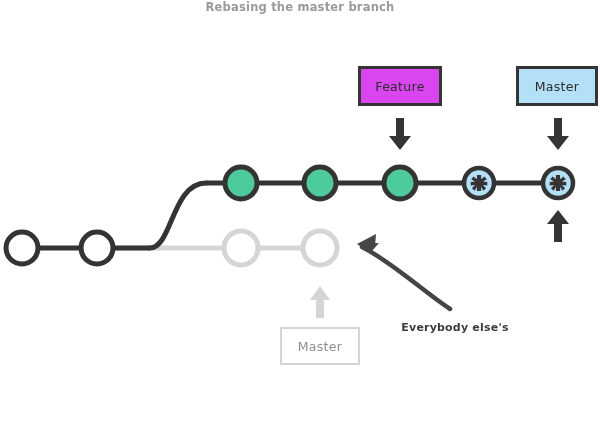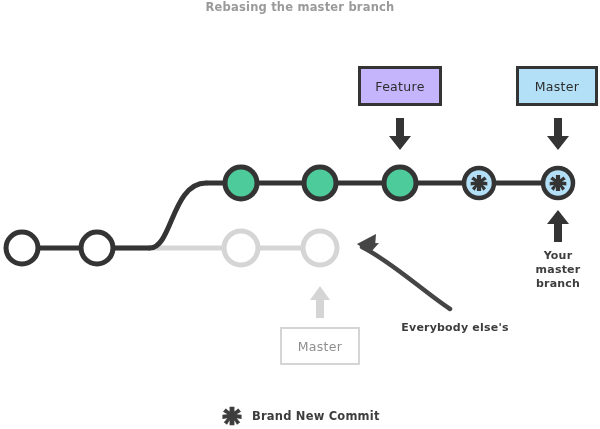--- a/index.html
+++ b/index.html
@@ -42,21 +42,21 @@
     align-items: center;
     justify-content: center;
     font-size: 12.5px;
     letter-spacing: 0.3px;
   }
   .box-feature {
     left: 358px;
     top: 66px;
     width: 84px;
     height: 40px;
-    background: #c4b5fd;
+    background: #d946ef;
     border: 3px solid #343434;
     color: #2d2d2d;
   }
   .box-master-top {
     left: 516px;
     top: 66px;
     width: 82px;
     height: 40px;
     background: #b3e0f7;
     border: 3px solid #343434;
@@ -188,30 +188,15 @@
   </div>
 
   <div class="box box-master-ghost">
     <span>Master</span>
   </div>
 
   <div class="annot annot-everybody">
     <div>Everybody else's</div>
   </div>
 
-  <div class="annot annot-yours">
-    <div>Your</div>
-    <div>master</div>
-    <div>branch</div>
-  </div>
-
-  <div class="legend">
-    <svg width="20" height="20" viewBox="-14 -14 28 28">
-      <path fill="#3d3d3d" d="M -3.4 -13 L 3.4 -13 L 3.4 -6.2 L 8.8 -10.4 L 12.6 -6.1 L 6.4 -2.6
-               L 13.4 -1.6 L 13.4 4.2 L 6.4 3.2 L 11.4 8.6 L 7.0 12.4 L 3.4 6.0
-               L 3.4 13 L -3.4 13 L -3.4 6.0 L -7.0 12.4 L -11.4 8.6 L -6.4 3.2
-               L -13.4 4.2 L -13.4 -1.6 L -6.4 -2.6 L -12.6 -6.1 L -8.8 -10.4
-               L -3.4 -6.2 Z"></path>
-    </svg>
-    <span class="legend-label">Brand New Commit</span>
-  </div>
+
 
 </div>
 
 </body></html>

